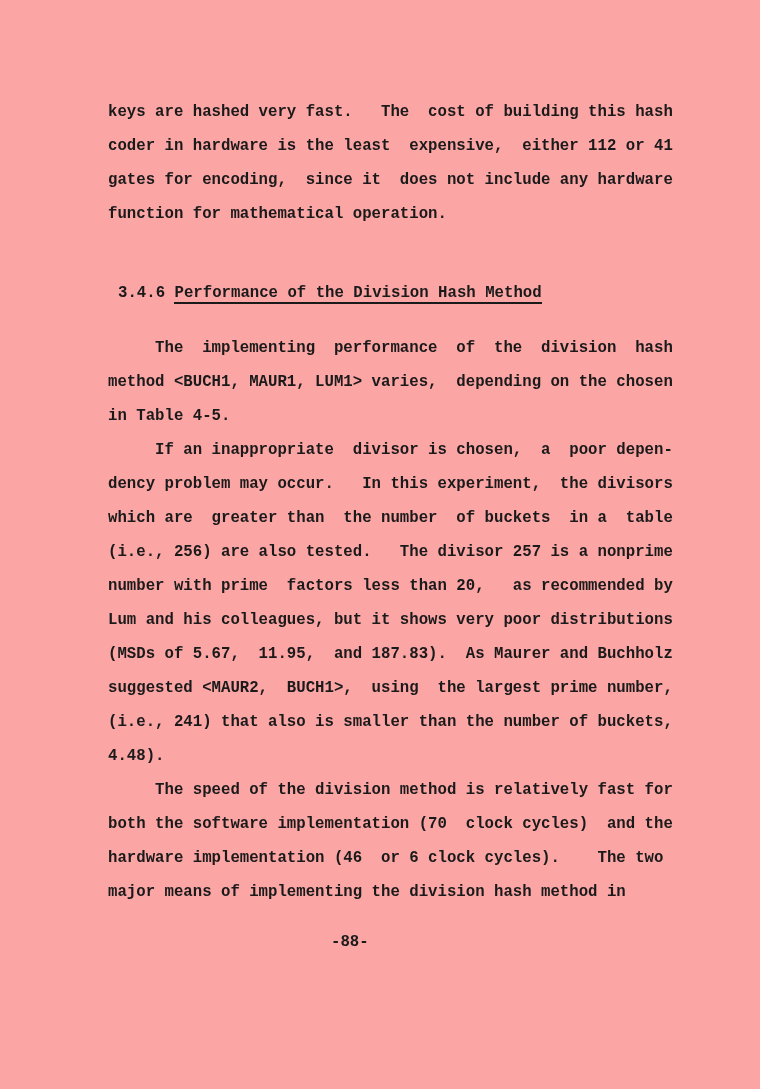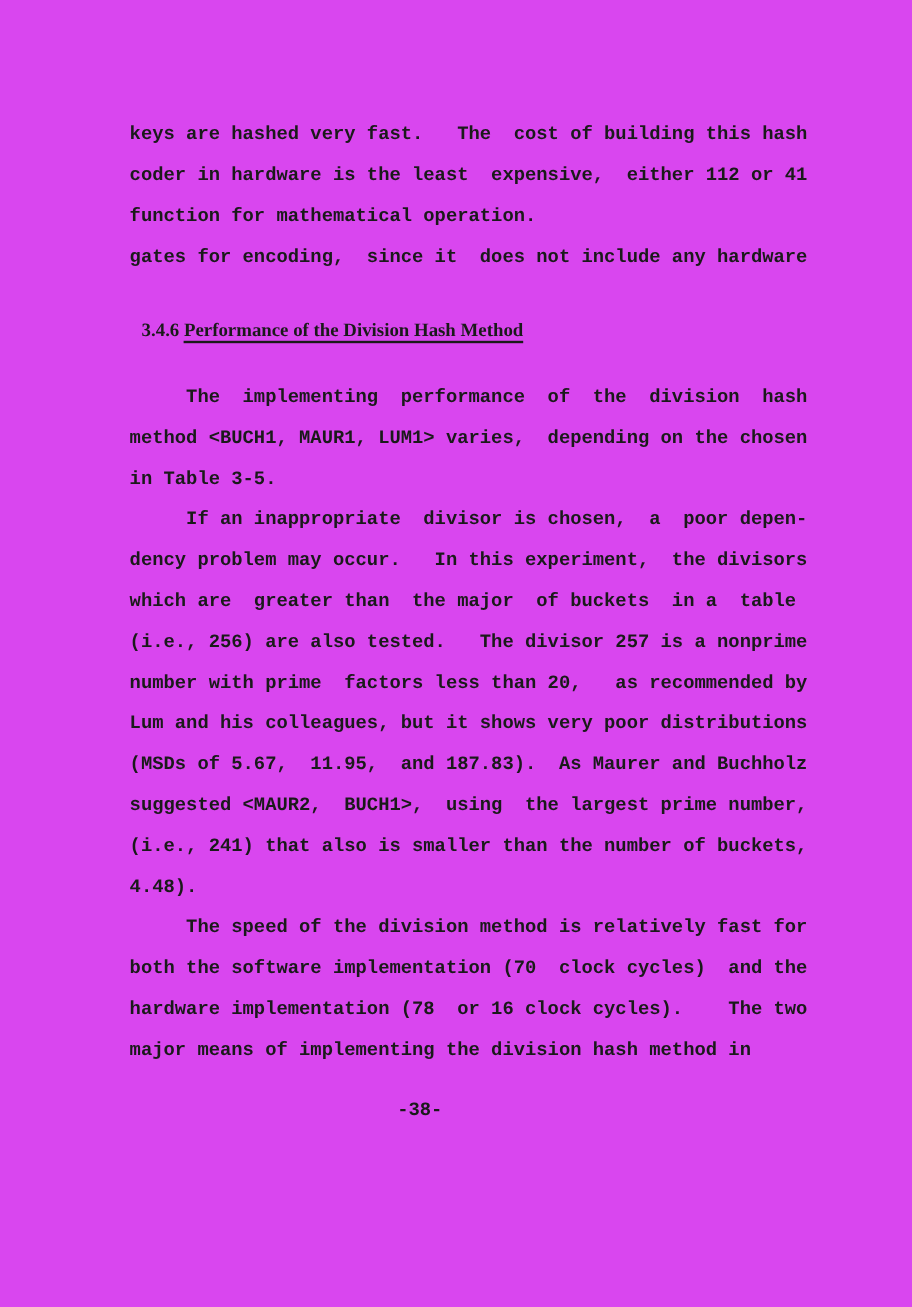--- a/index.html
+++ b/index.html
@@ -4,91 +4,90 @@
 <style>
   html, body {
     margin: 0;
     padding: 0;
     background: #ffffff;
   }
   .page {
     position: relative;
     width: 760px;
     height: 1089px;
-    background: #d946ef;
+    background: #fca5a5;
     overflow: hidden;
     font-family: "Liberation Mono", "DejaVu Sans Mono", monospace;
     font-weight: 700;
     color: #1a1a1a;
   }
   .column {
     position: absolute;
     left: 108px;
     top: 0;
     width: 600px;
     padding-top: 95px;
   }
   .line, .heading, .pageno-row {
     white-space: pre;
     font-size: 15.7px;
     line-height: 34px;
     letter-spacing: 0;
   }
   .para { margin: 0; }
   .heading {
-    margin-top: 28px;
+    margin-top: 45px;
     margin-left: 10px;
-    font-family: Liberation Serif, serif;
   }
   .heading .underline {
     border-bottom: 2px solid currentColor;
   }
   .para-after-heading { margin-top: 21px; }
   .pageno-row {
     margin-top: 16px;
     padding-left: 223px;
   }
 </style>
 </head>
 <body>
 
 <div class="page">
   <div class="column">
 
     <div class="para">
       <div class="line">keys are hashed very fast.   The  cost of building this hash</div>
       <div class="line">coder in hardware is the least  expensive,  either 112 or 41</div>
+      <div class="line">gates for encoding,  since it  does not include any hardware</div>
       <div class="line">function for mathematical operation.</div>
-      <div class="line">gates for encoding,  since it  does not include any hardware</div>
     </div>
 
     <div class="heading"><span>3.4.6 </span><span class="underline">Performance of the Division Hash Method</span></div>
 
     <div class="para para-after-heading">
       <div class="line">     The  implementing  performance  of  the  division  hash</div>
       <div class="line">method &lt;BUCH1, MAUR1, LUM1&gt; varies,  depending on the chosen</div>
-      <div class="line">in Table 3-5.</div>
+      <div class="line">in Table 4-5.</div>
     </div>
 
     <div class="para">
       <div class="line">     If an inappropriate  divisor is chosen,  a  poor depen-</div>
       <div class="line">dency problem may occur.   In this experiment,  the divisors</div>
-      <div class="line">which are  greater than  the major  of buckets  in a  table</div>
+      <div class="line">which are  greater than  the number  of buckets  in a  table</div>
       <div class="line">(i.e., 256) are also tested.   The divisor 257 is a nonprime</div>
       <div class="line">number with prime  factors less than 20,   as recommended by</div>
       <div class="line">Lum and his colleagues, but it shows very poor distributions</div>
       <div class="line">(MSDs of 5.67,  11.95,  and 187.83).  As Maurer and Buchholz</div>
       <div class="line">suggested &lt;MAUR2,  BUCH1&gt;,  using  the largest prime number,</div>
       <div class="line">(i.e., 241) that also is smaller than the number of buckets,</div>
       <div class="line">4.48).</div>
     </div>
 
     <div class="para">
       <div class="line">     The speed of the division method is relatively fast for</div>
       <div class="line">both the software implementation (70  clock cycles)  and the</div>
-      <div class="line">hardware implementation (78  or 16 clock cycles).    The two</div>
+      <div class="line">hardware implementation (46  or 6 clock cycles).    The two</div>
       <div class="line">major means of implementing the division hash method in</div>
     </div>
 
-    <div class="pageno-row"><span>-38-</span></div>
+    <div class="pageno-row"><span>-88-</span></div>
 
   </div>
 </div>
 
 </body></html>

